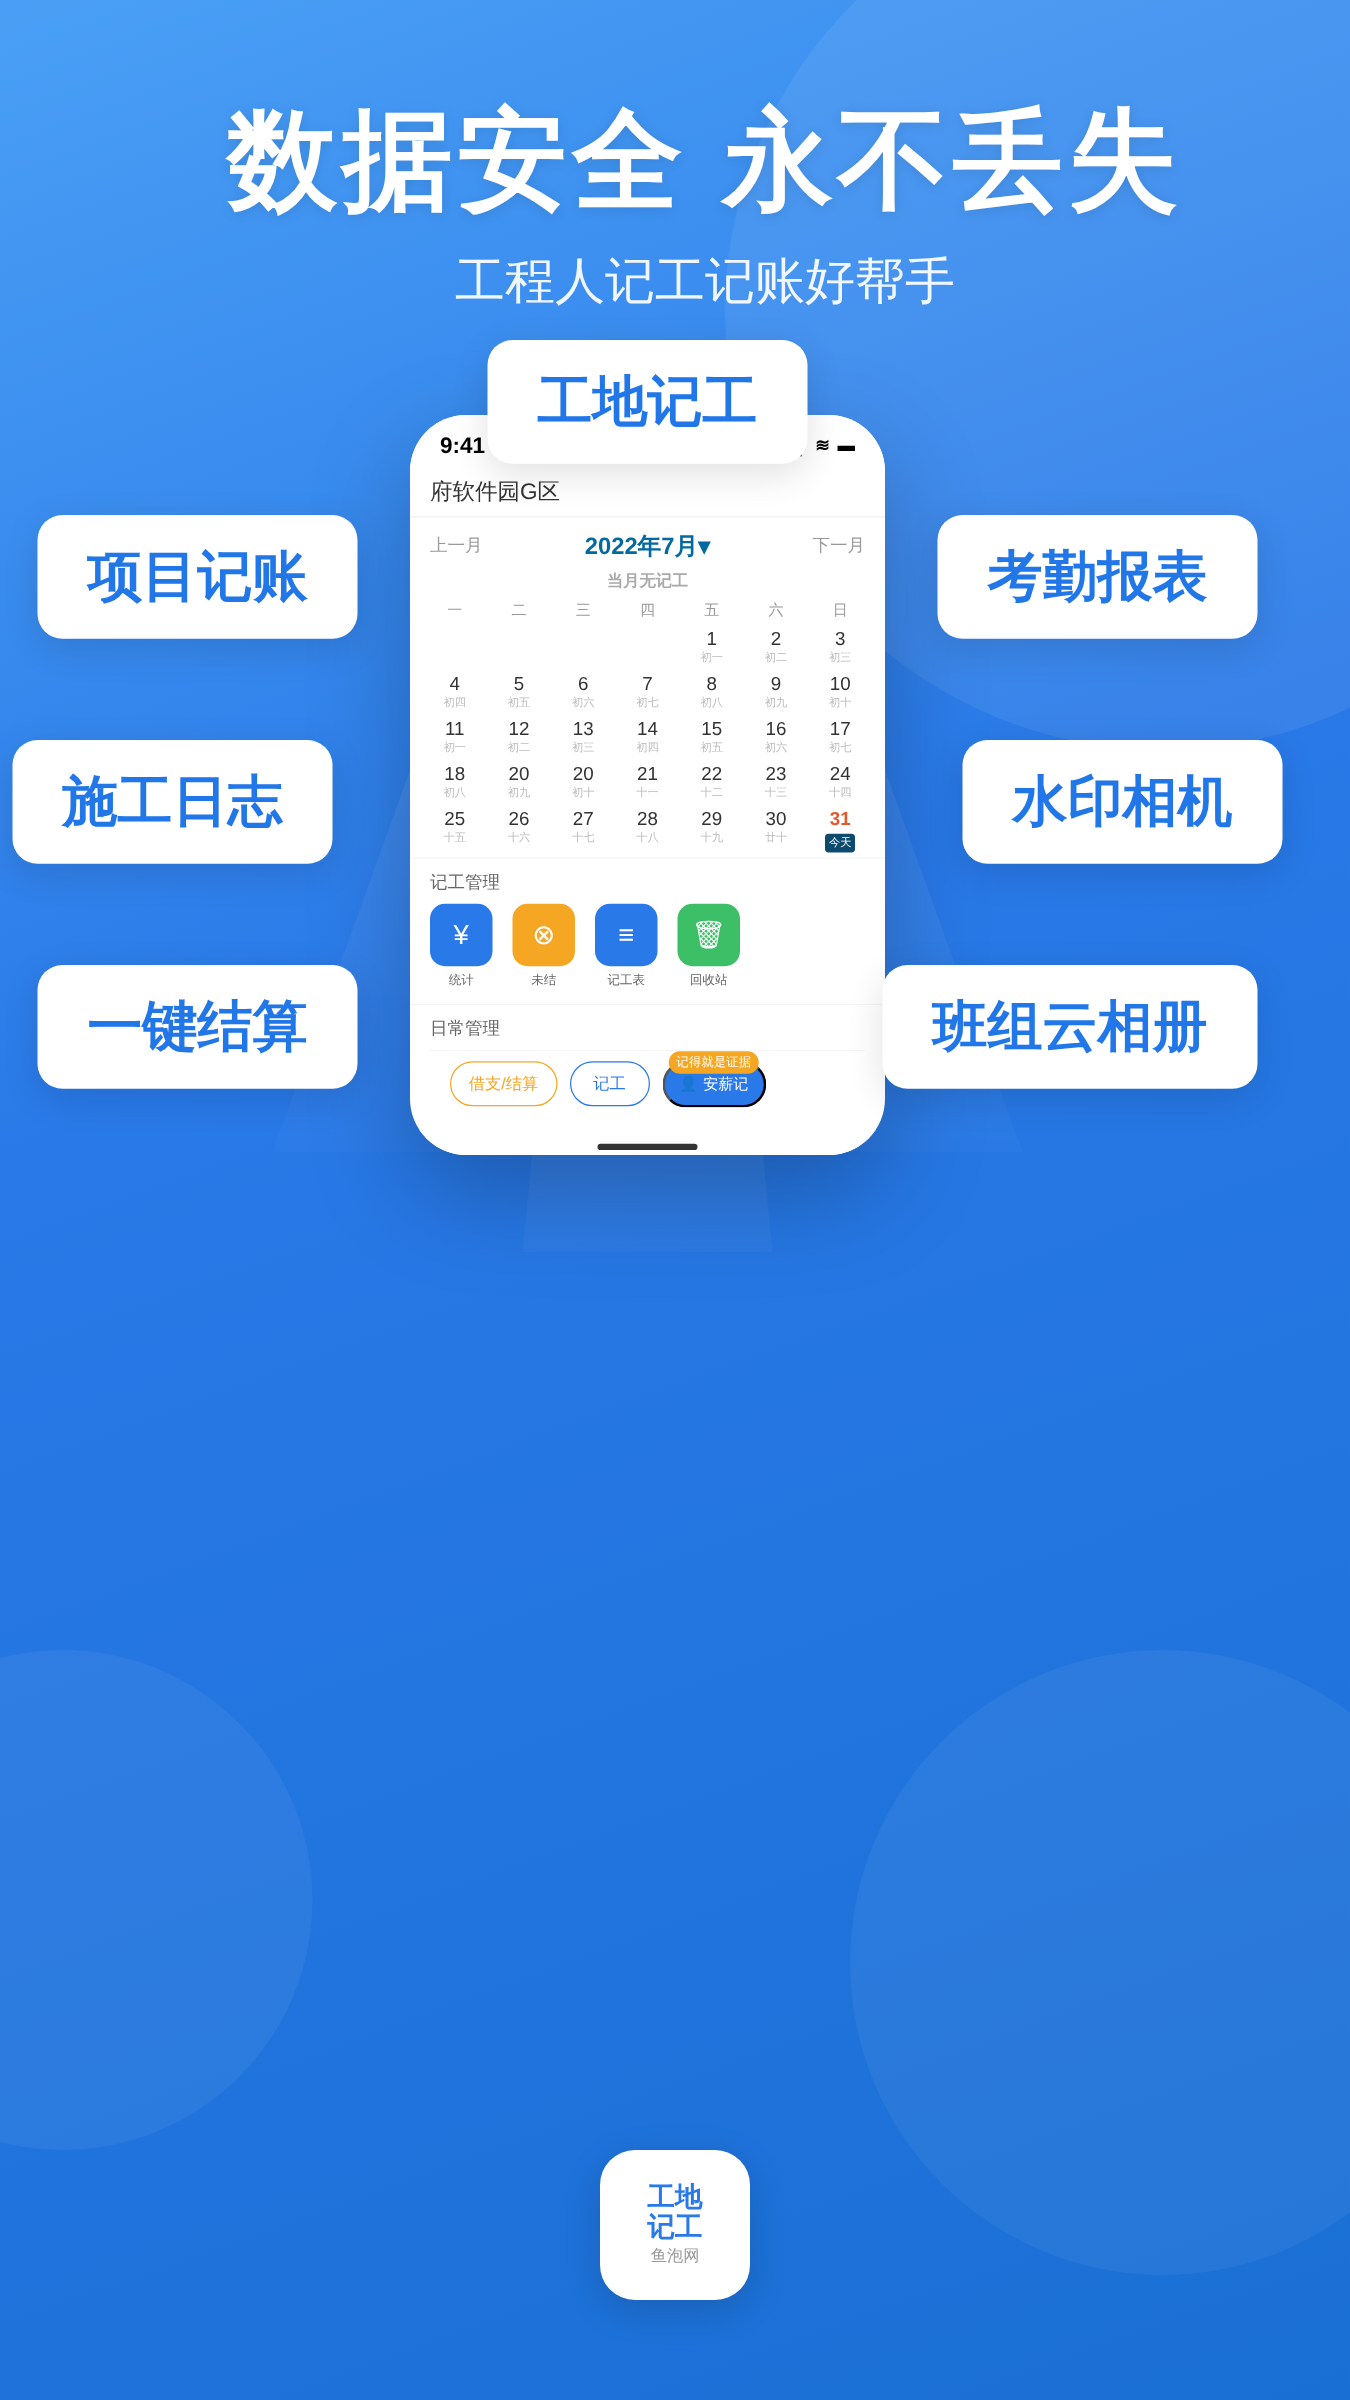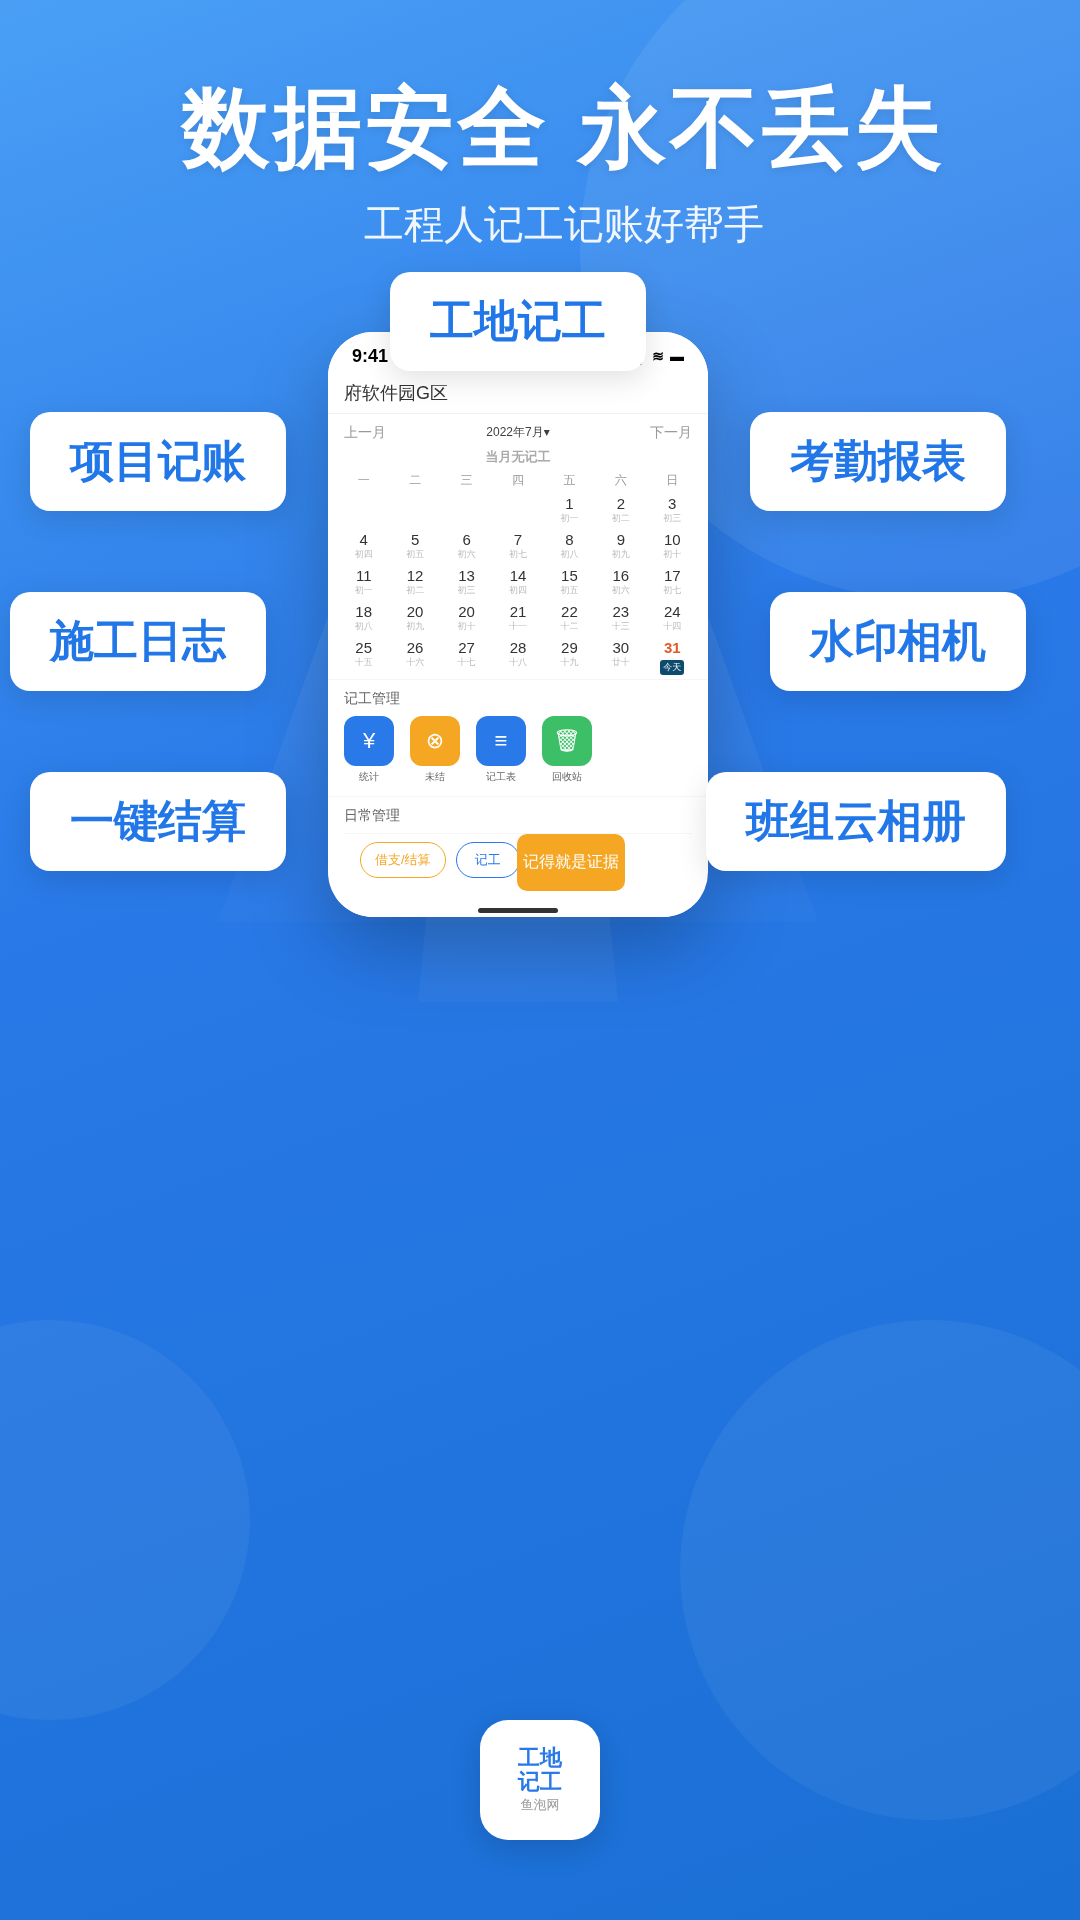--- a/index.html
+++ b/index.html
@@ -139,23 +139,23 @@
     
     .cal-header {
       display: flex;
       justify-content: space-between;
       align-items: center;
       padding: 10px 16px 6px;
       font-size: 14px;
       color: #999;
     }
     .cal-month {
-      font-size: 12px;
-      font-weight: 400;
-      color: #404040;
+      font-size: 19px;
+      font-weight: 700;
+      color: #0369a1;
     }
 
     
     .no-records {
       text-align: center;
       font-size: 13px;
       color: #aaa;
       padding-bottom: 4px;
       font-weight: bold;
     }
@@ -280,23 +280,23 @@
       align-items: center;
       gap: 4px;
     }
     .btn-anshinji-badge {
       position: absolute;
       top: -10px;
       left: 50%;
       transform: translateX(-50%);
       background: #f5a623;
       color: #fff;
-      font-size: 16px;
+      font-size: 10px;
       border-radius: 10px;
-      padding: 18px 6px;
+      padding: 2px 6px;
       white-space: nowrap;
     }
 
     
     .home-indicator {
       height: 20px;
       display: flex;
       justify-content: center;
       align-items: flex-end;
       padding-bottom: 4px;

